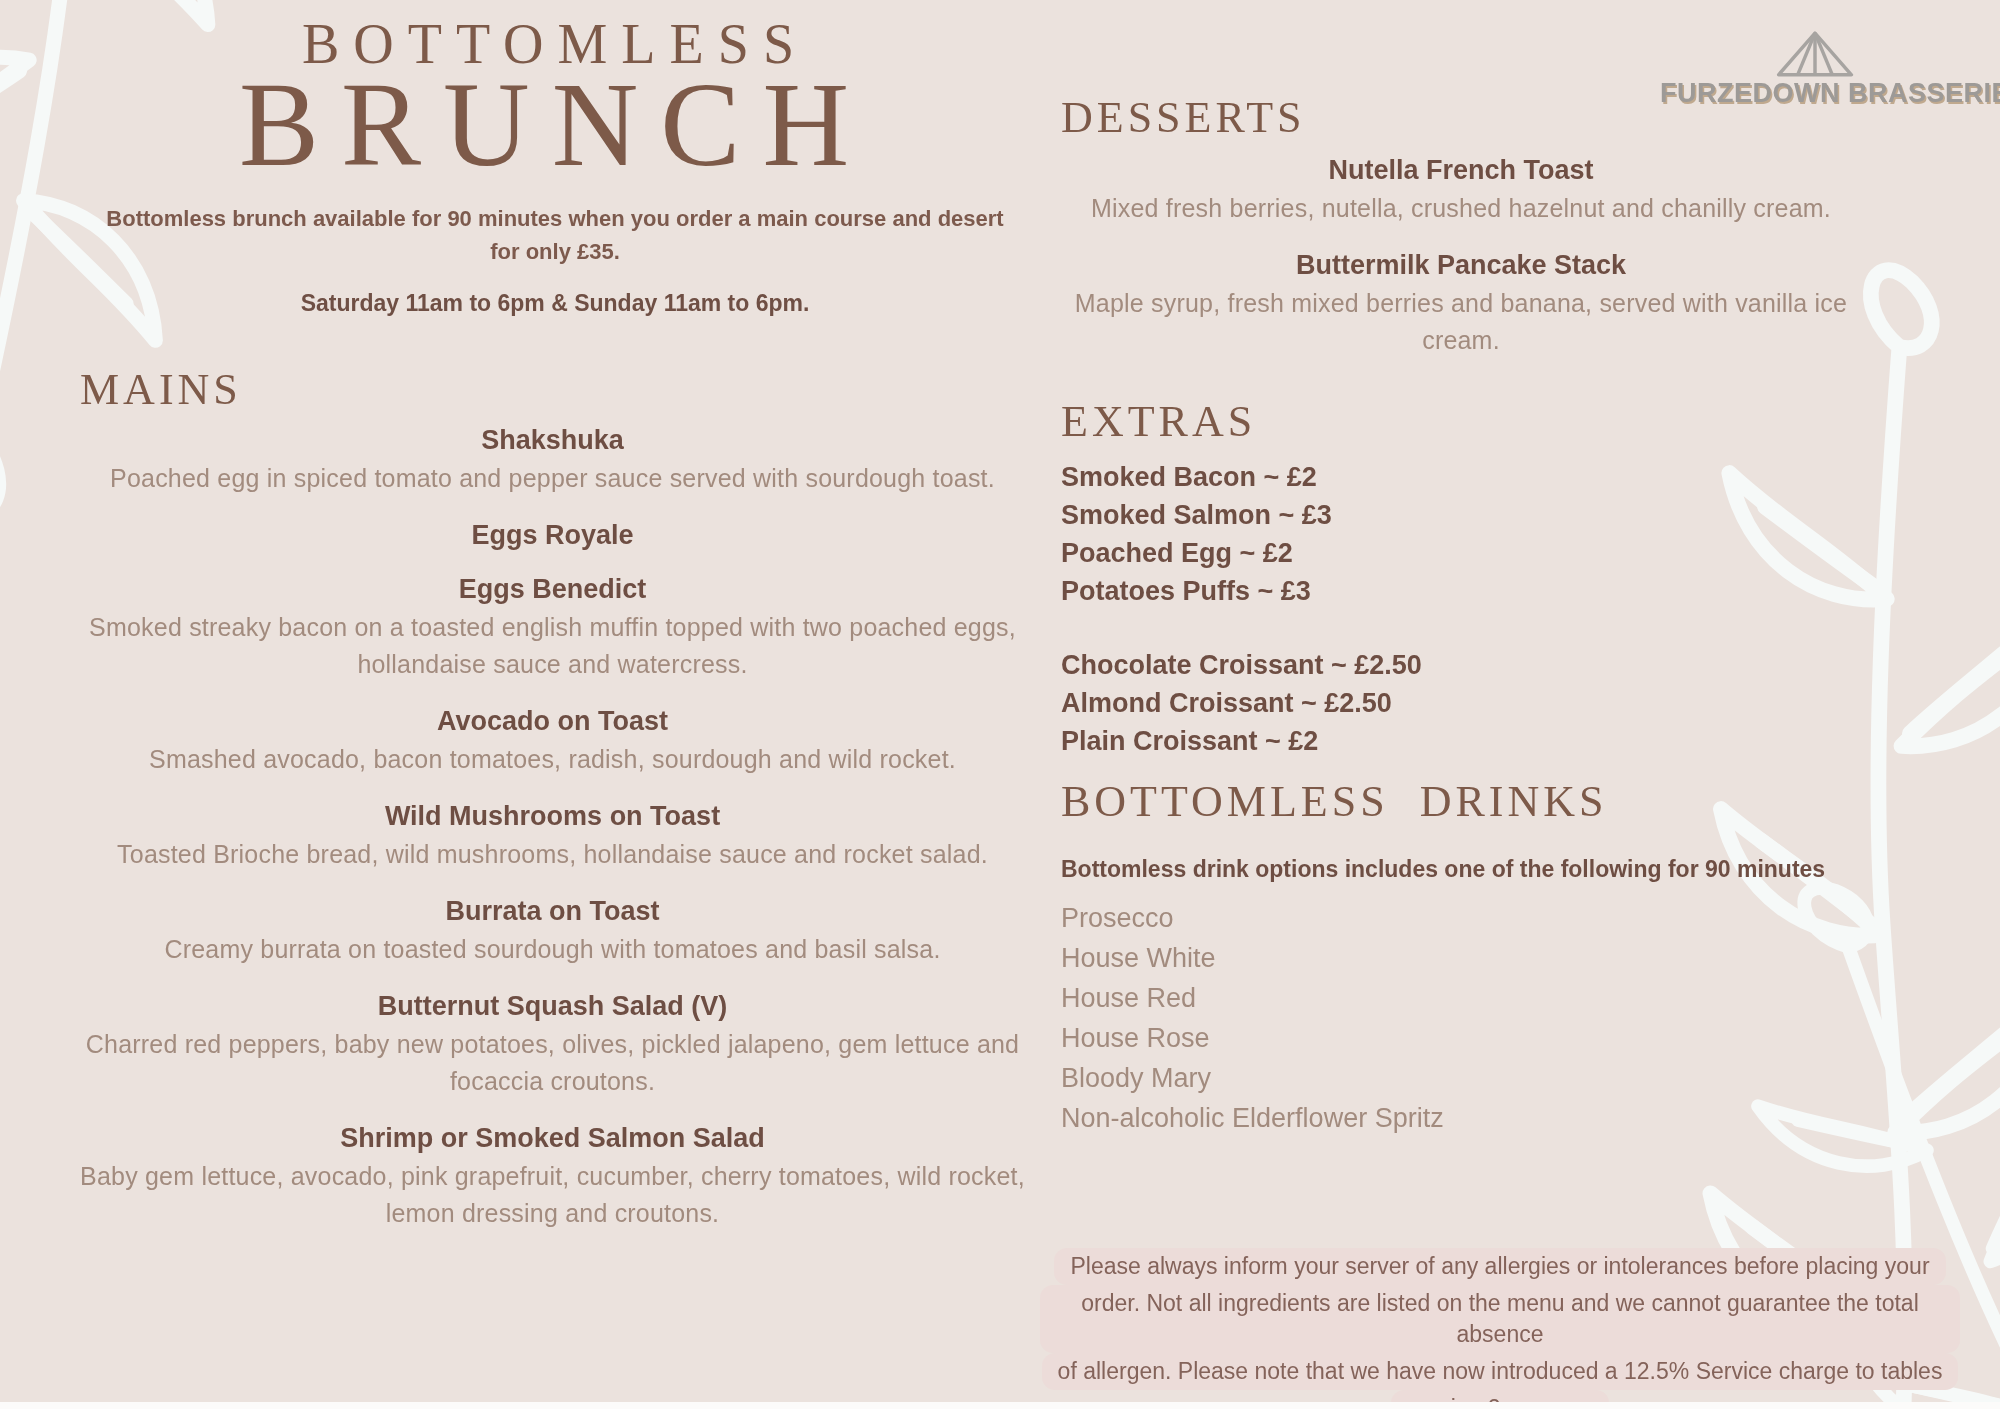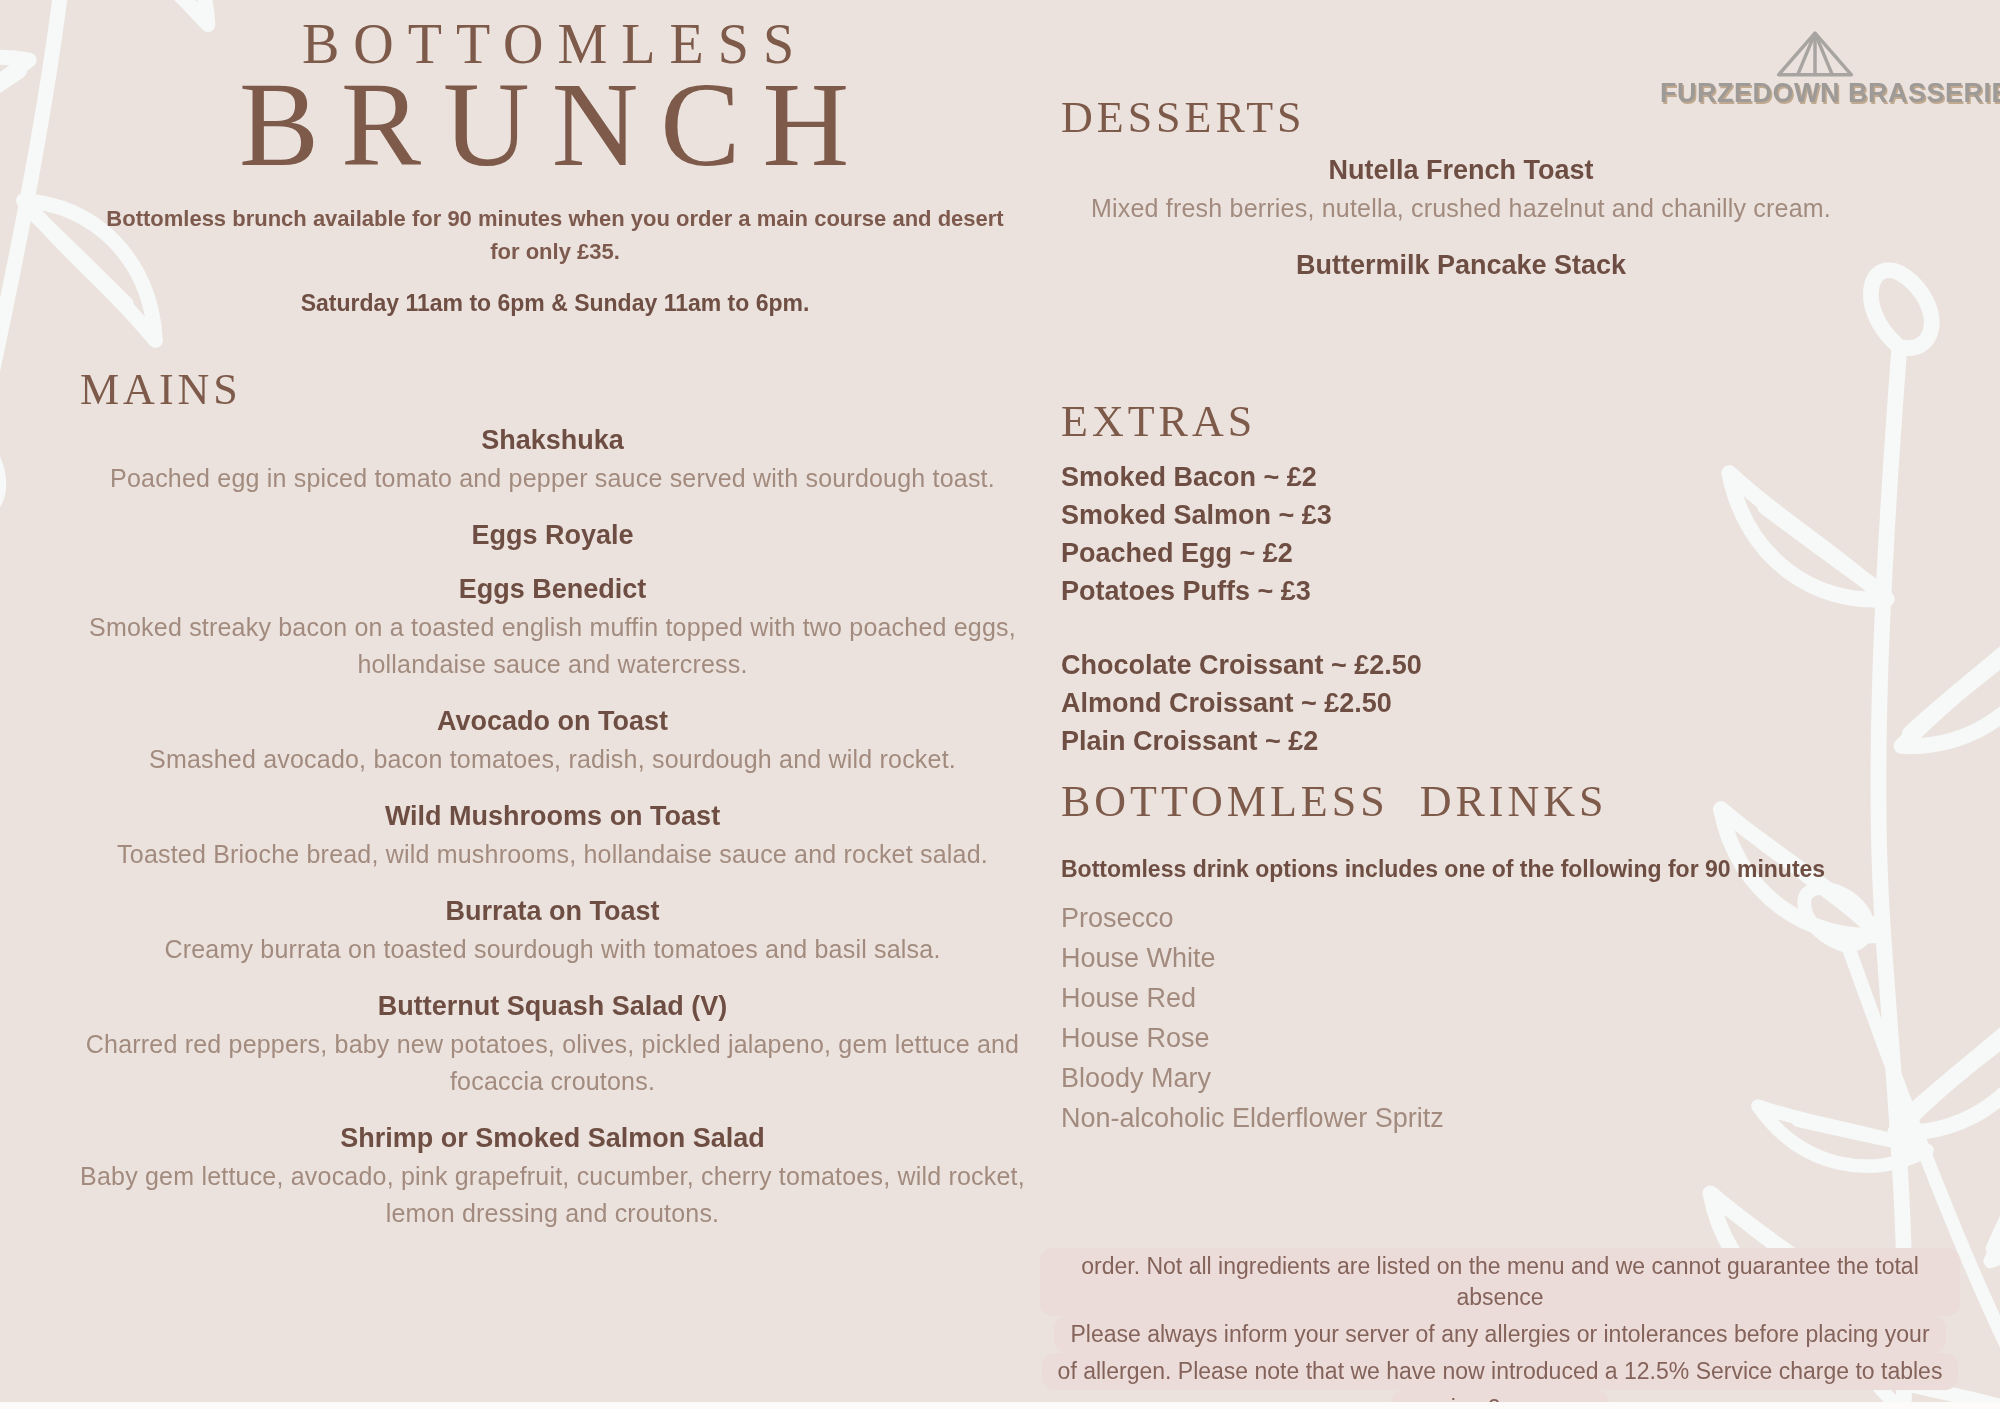--- a/index.html
+++ b/index.html
@@ -157,20 +157,21 @@
   </section>
 
   <section class="desserts">
     <h2>DESSERTS</h2>
     <div class="menu-item">
       <div class="item-name">Nutella French Toast</div>
       <div class="item-desc">Mixed fresh berries, nutella, crushed hazelnut and chanilly cream.</div>
     </div>
     <div class="menu-item">
       <div class="item-name">Buttermilk Pancake Stack</div>
+      <div class="item-desc">Maple syrup, fresh mixed berries and banana, served with vanilla ice cream.</div>
     </div>
   </section>
 
   <section class="extras">
     <h2>EXTRAS</h2>
     <div class="extras-group1">
       <div class="extras-item">Smoked Bacon ~ £2</div>
       <div class="extras-item">Smoked Salmon ~ £3</div>
       <div class="extras-item">Poached Egg ~ £2</div>
       <div class="extras-item">Potatoes Puffs ~ £3</div>
@@ -187,21 +188,21 @@
     <div class="drinks-note">Bottomless drink options includes one of the following for 90 minutes</div>
     <div class="drink-option">Prosecco</div>
     <div class="drink-option">House White</div>
     <div class="drink-option">House Red</div>
     <div class="drink-option">House Rose</div>
     <div class="drink-option">Bloody Mary</div>
     <div class="drink-option">Non-alcoholic Elderflower Spritz</div>
   </section>
 
   <div class="footer">
+    <div class="footer-line"><span>Please always inform your server of any allergies or intolerances before placing your</span></div>
     <div class="footer-line"><span>order. Not all ingredients are listed on the menu and we cannot guarantee the total absence</span></div>
-    <div class="footer-line"><span>Please always inform your server of any allergies or intolerances before placing your</span></div>
     <div class="footer-line"><span>of allergen. Please note that we have now introduced a 12.5% Service charge to tables</span></div>
     <div class="footer-line"><span>serving 2 or more.</span></div>
   </div>
 
   <div class="bottom-strip"></div>
 
 </div>
 
 </body></html>

